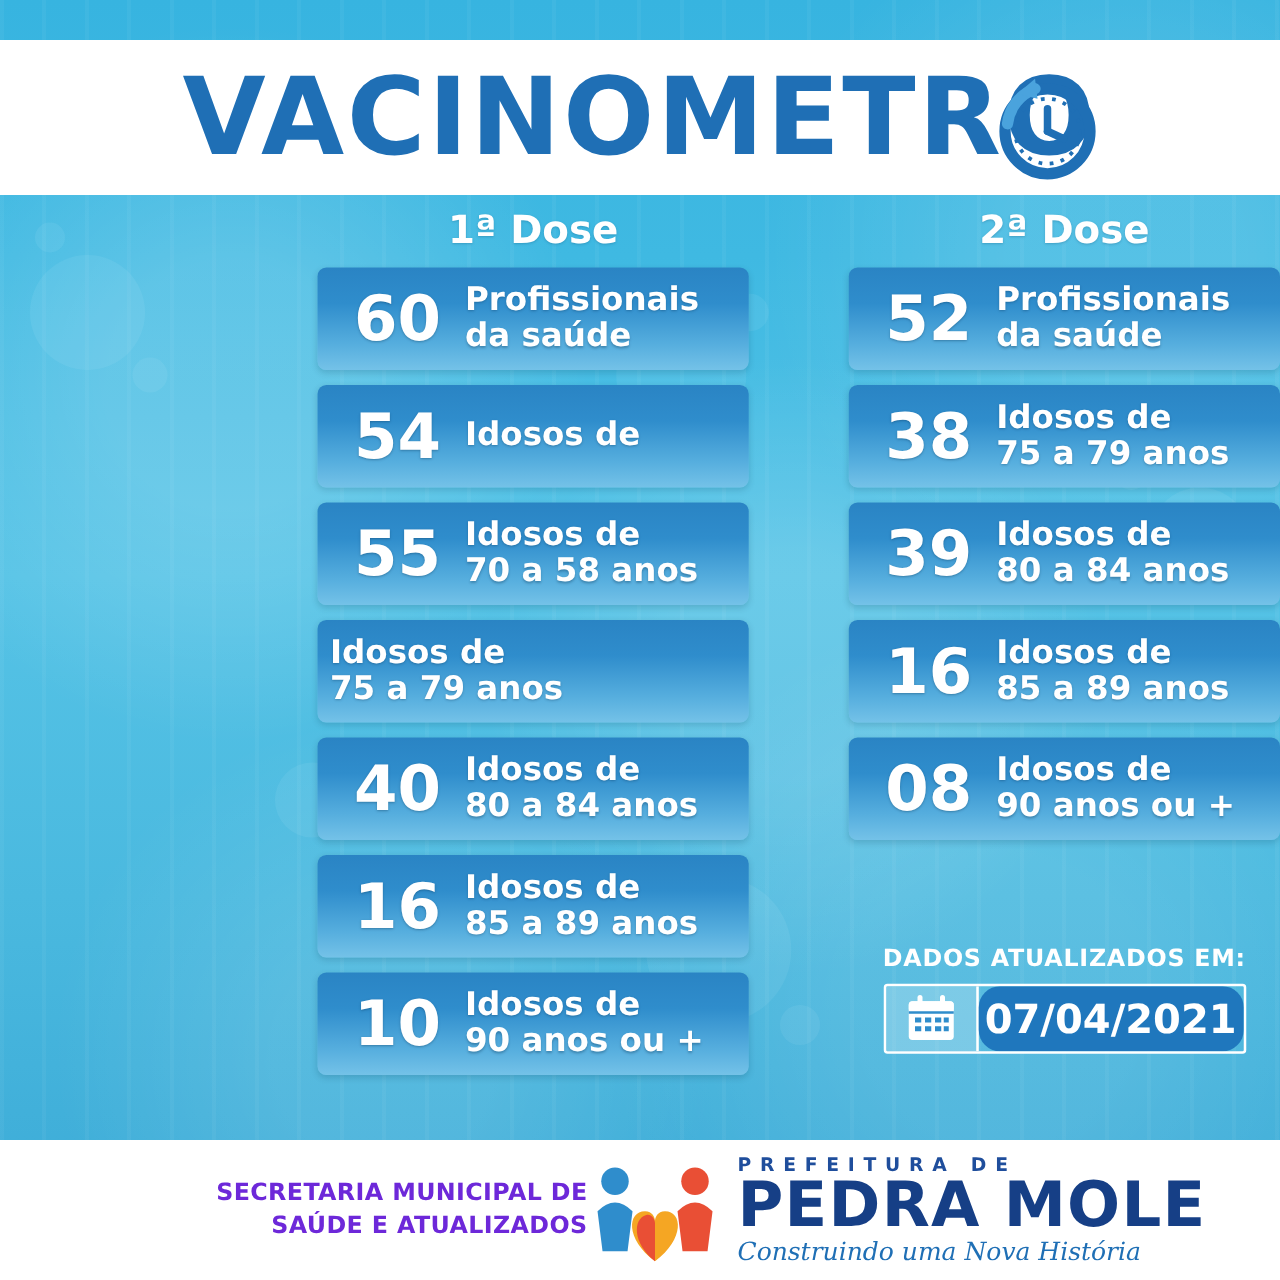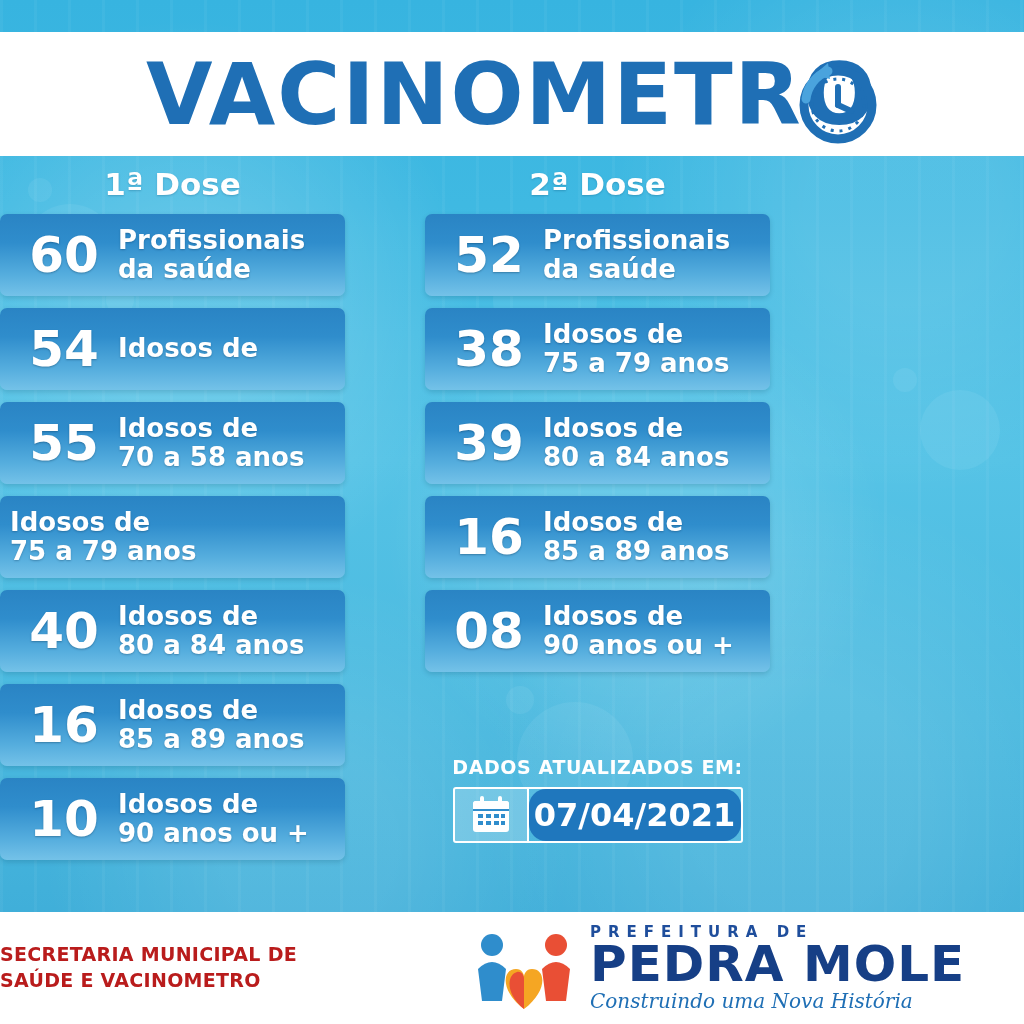--- a/index.html
+++ b/index.html
@@ -49,21 +49,21 @@
   .title-clock {
     position: absolute;
     right: -6px; top: 4px;
   }
 
   
   .columns {
     position: absolute;
     top: 166px; left: 0; right: 0;
     display: flex;
-    justify-content: flex-start;
+    justify-content: flex-end;
     gap: 80px;
   }
   .col { width: 345px; }
   .col-title {
     text-align: center;
     color: #ffffff;
     font-size: 31px;
     font-weight: bold;
     margin-bottom: 12px;
     text-shadow: 0 1px 2px rgba(0,60,100,.25);
@@ -143,22 +143,22 @@
   .footer {
     position: absolute;
     bottom: 0; left: 0; right: 0;
     height: 112px;
     background: #ffffff;
     display: flex;
     align-items: center;
   }
   .footer-left {
     width: 470px;
-    text-align: left;
-    color: #b91c1c;
+    text-align: right;
+    color: #6d28d9;
     font-size: 19px;
     font-weight: bold;
     line-height: 1.35;
     letter-spacing: .3px;
     font-family: "DejaVu Sans", sans-serif;
   }
   .footer-logo {
     display: flex;
     align-items: flex-start;
     gap: 10px;
@@ -353,21 +353,21 @@
           </div>
           <div class="date-value">07/04/2021</div>
         </div>
       </div>
     </div>
   </div>
 
   <div class="footer">
     <div class="footer-left">
       <div>SECRETARIA MUNICIPAL DE</div>
-      <div>SAÚDE E VACINOMETRO</div>
+      <div>SAÚDE E ATUALIZADOS</div>
     </div>
     <div class="footer-logo">
       <svg class="logo-mark" viewBox="0 0 110 86">
         <circle cx="22" cy="20" r="11" fill="#2f8dcc"></circle>
         <path d="M8 44 q14 -14 28 0 l-4 32 h-20 z" fill="#2f8dcc"></path>
         <circle cx="86" cy="20" r="11" fill="#e94f35"></circle>
         <path d="M72 44 q14 -14 28 0 l-4 32 h-20 z" fill="#e94f35"></path>
         <path d="M54 84 C30 66 32 44 46 44 c6 0 8 5 8 8 c0-3 2-8 8-8 c14 0 16 22 -8 40 z" fill="#f5a623"></path>
         <path d="M54 84 C36 70 36 50 47 47 c5 -1 7 4 7 7 z" fill="#e94f35"></path>
       </svg>

